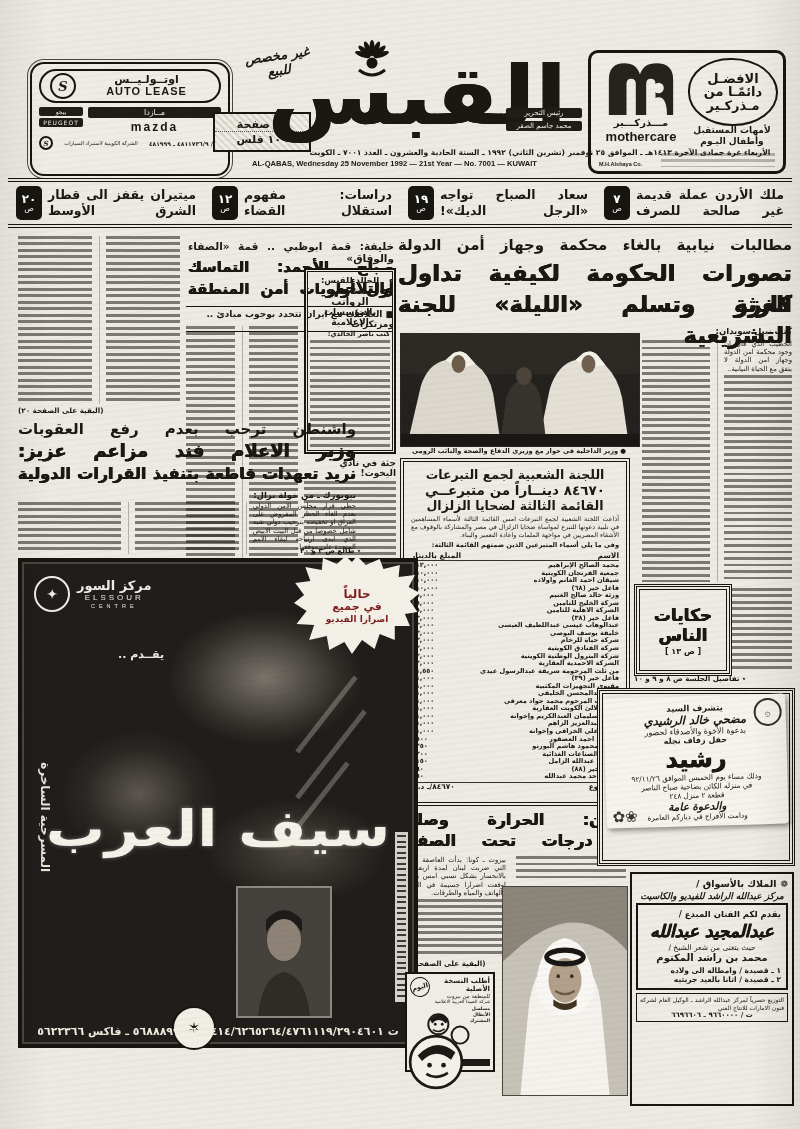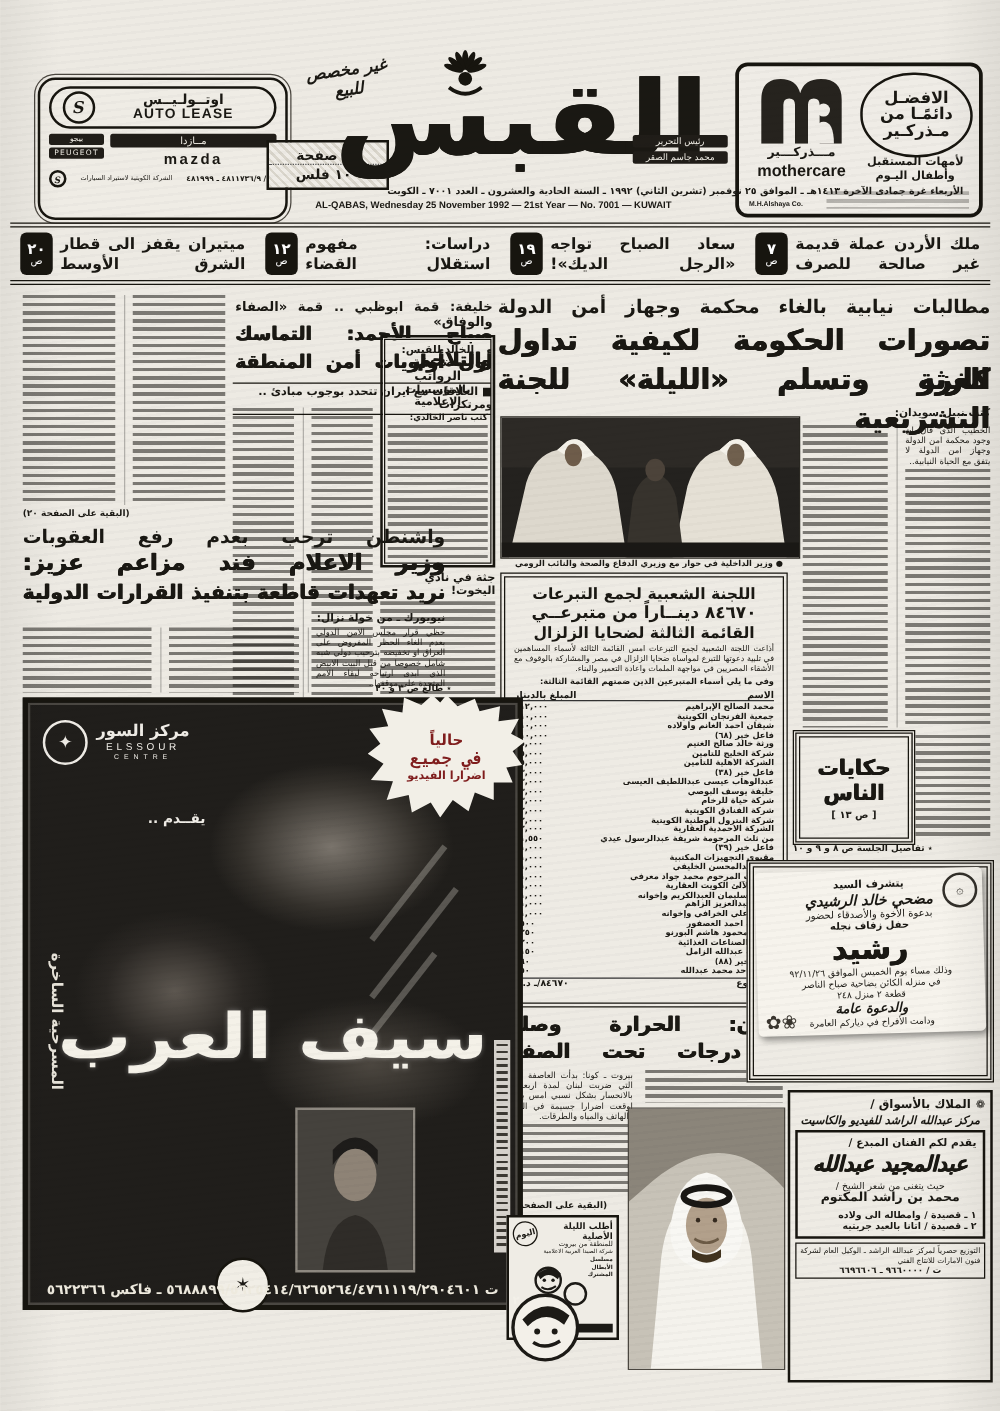--- a/index.html
+++ b/index.html
@@ -455,28 +455,28 @@
       </svg>
     </div>
 
     <div class="abs" style="left:150px;top:444px;width:40px;height:40px;background:#f1eee6;border:2px solid #17150f;border-radius:50%;display:flex;align-items:center;justify-content:center;font-size:15px;">✶</div>
 
     <div class="abs b ctr" style="left:8px;right:8px;bottom:6px;color:#eeeade;font-size:11px;">ت ٥٦٨٨٨٩٩/٥٦٢٥٤١٤/٦٢٦٥٢٦٤/٤٧٦١١١٩/٢٩٠٤٦٠١ ـ فاكس ٥٦٢٢٣٦٦</div>
   </div>
 
   <div class="abs star" style="left:294px;top:556px;width:126px;height:100px;z-index:5;">
     <span class="b" style="font-size:12px;">حالياً</span>
-    <span class="b" style="font-size:14px;font-family:Liberation Mono, monospace;">في جميع</span>
+    <span class="b" style="font-size:11px;">في جميع</span>
     <span class="b" style="font-size:9px;">اضرارا الفيديو</span>
   </div>
 
   <div class="abs" style="left:405px;top:972px;width:90px;height:100px;border:2px solid #17150f;background:#efece5;padding:3px;box-sizing:border-box;z-index:4;">
     <div style="display:flex;gap:2px;align-items:flex-start;">
       <div style="flex:1;">
-        <div class="b" style="font-size:7px;">أطلب الليلة الأصلية</div>
+        <div class="b" style="font-size:7px;">أطلب النسخة الأصلية</div>
         <div style="font-size:5.5px;">للمنطقة من بيروت</div>
         <div style="font-size:4.6px;">شركة الصيدا العربية الاعلامية</div>
       </div>
       <div class="b" style="width:18px;height:18px;border:1.5px solid #17150f;border-radius:50%;font-size:6.5px;display:flex;align-items:center;justify-content:center;transform:rotate(-14deg);">اليوم</div>
     </div>
     <div style="display:flex;margin-top:2px;">
       <div class="b" style="width:16px;font-size:4.6px;line-height:1.3;">مسلسل الأبطال المشترك</div>
       <svg width="62" height="52" viewBox="0 0 80 64">
         <circle cx="34" cy="22" r="13" fill="none" stroke="#1c1a16" stroke-width="2.5"></circle>
         <path d="M23 16 Q34 4 47 15 L44 21 Q34 12 26 21 Z" fill="#1c1a16"></path>

